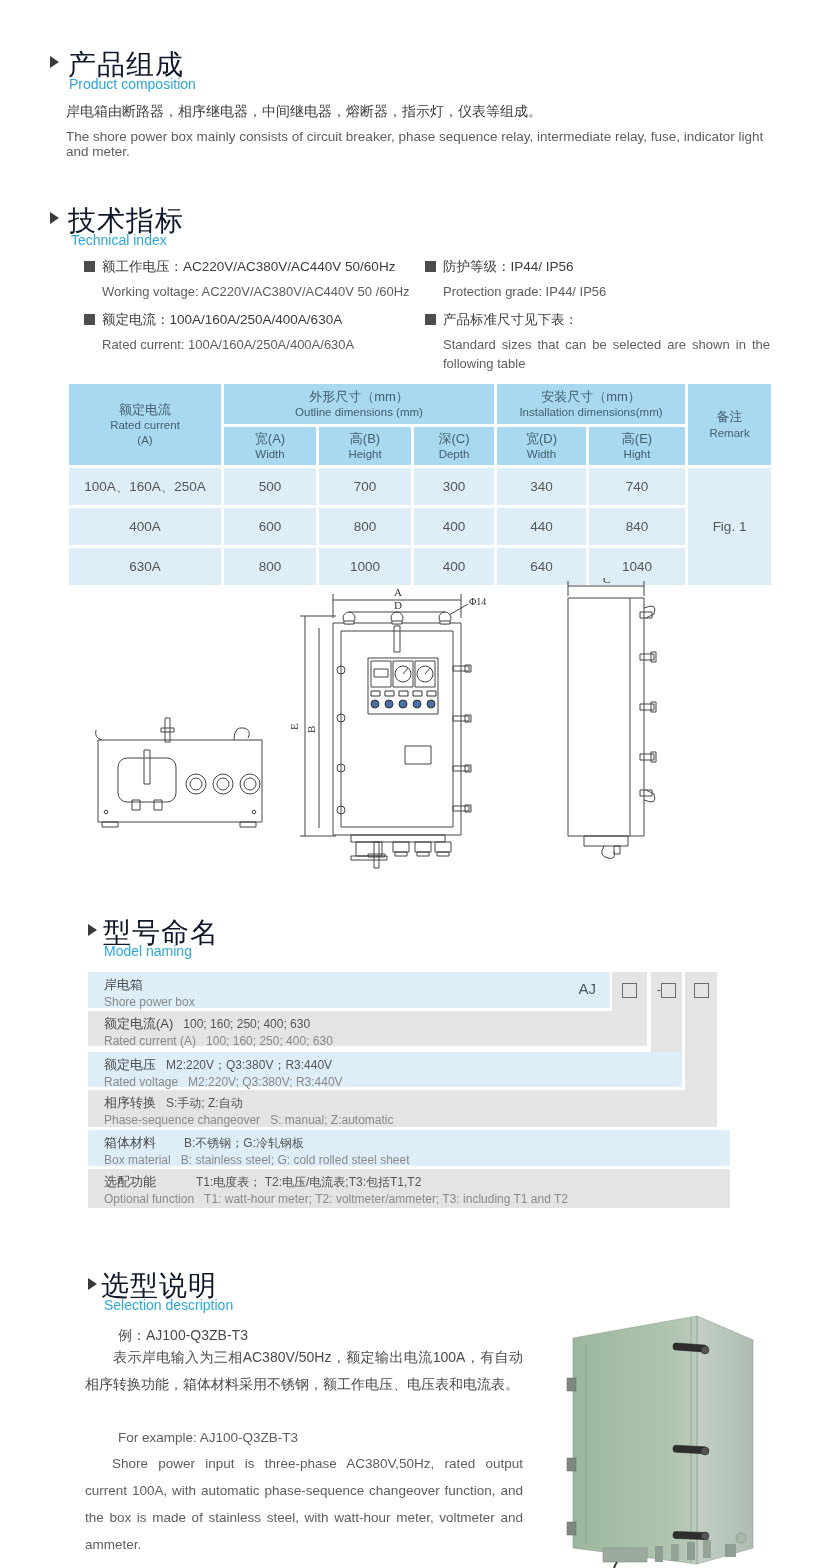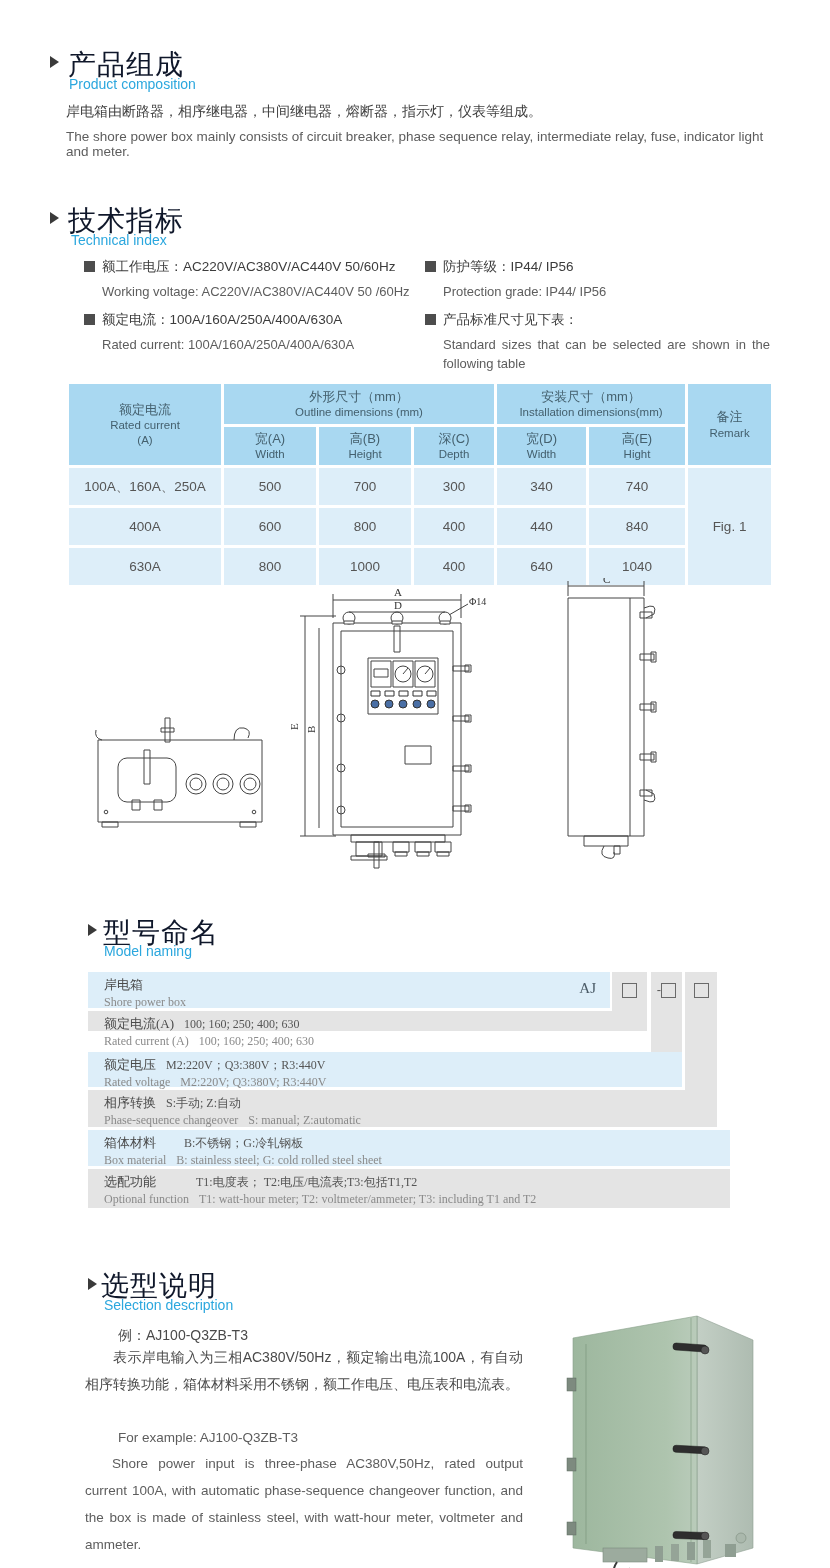--- a/index.html
+++ b/index.html
@@ -25,21 +25,21 @@
   table.dim td,table.dim th{padding:0;text-align:center;vertical-align:middle;font-weight:normal;}
   .th1{background:#a9d8f1;color:#44606e;}
   .tdv{background:#ddeef9;color:#555;font-size:13.5px;}
   .th1 .l1{font-size:13px;line-height:1.35;}
   .th1 .l2{font-size:11.5px;line-height:1.3;}
   
   .mrow{position:absolute;left:0;}
   .m-blue{background:#ddeef9;}
   .m-gray{background:#e4e4e4;}
   .m-strip{position:absolute;background:#e4e4e4;}
-  .m-pad{padding:4px 0 0 16px;font-family:Liberation Serif, serif;}
+  .m-pad{padding:4px 0 0 16px;}
   .m-cn{font-size:13px;color:#4a4a4a;line-height:1.35;}
   .m-detail{font-size:12px;color:#555;margin-left:10px;}
   .m-en{font-size:12px;color:#8a8a8a;line-height:1.35;}
   .m-en .m-detail{color:#8a8a8a;}
   .codebox{display:inline-block;width:13px;height:13px;border:1px solid #6a6a6a;background:transparent;vertical-align:middle;}
   .code-aj{position:absolute;right:14px;top:8px;font-size:15px;color:#4a5a66;}
   .strip-sym{position:absolute;top:10px;width:100%;text-align:center;font-size:13px;color:#555;}
   
   .sel-cn{font-size:14px;color:#4a4a4a;line-height:1.95;text-align:justify;}
   .sel-en{font-size:13.5px;color:#5d5d5d;line-height:2.0;text-align:justify;}
@@ -324,21 +324,21 @@
     <div class="m-strip" style="left:597px;top:0;width:32px;height:120px;">
       <div class="strip-sym"><span class="codebox"></span></div>
     </div>
 
     <div class="mrow m-blue m-pad" style="top:0;width:522px;height:36px;box-sizing:border-box;">
       <div class="m-cn"><span>岸电箱</span></div>
       <div class="m-en"><span>Shore power box</span></div>
       <div class="code-aj">AJ</div>
     </div>
 
-    <div class="mrow m-gray m-pad" style="top:39px;width:559px;height:20px;box-sizing:border-box;">
+    <div class="mrow m-gray m-pad" style="top:39px;width:559px;height:35px;box-sizing:border-box;">
       <div class="m-cn"><span>额定电流(A)</span><span class="m-detail">100; 160; 250; 400; 630</span></div>
       <div class="m-en"><span>Rated current (A)</span><span class="m-detail">100; 160; 250; 400; 630</span></div>
     </div>
 
     <div class="mrow m-blue m-pad" style="top:80px;width:594px;height:35px;box-sizing:border-box;">
       <div class="m-cn"><span>额定电压</span><span class="m-detail">M2:220V；Q3:380V；R3:440V</span></div>
       <div class="m-en"><span>Rated voltage</span><span class="m-detail">M2:220V;  Q3:380V;  R3:440V</span></div>
     </div>
 
     <div class="mrow m-gray m-pad" style="top:118px;width:629px;height:37px;box-sizing:border-box;">

